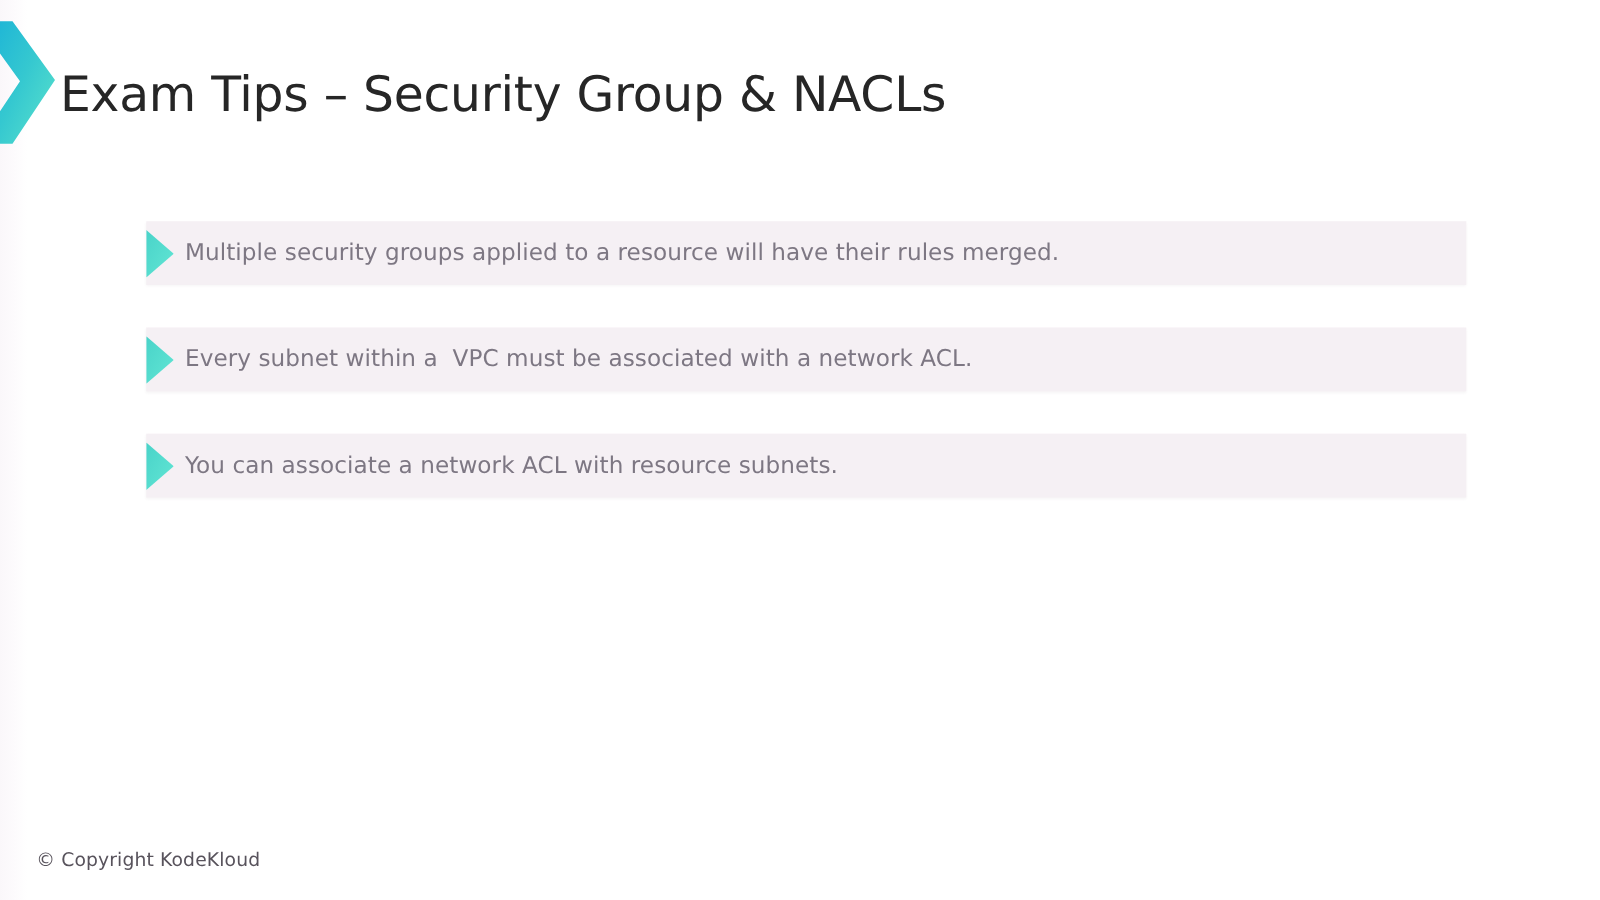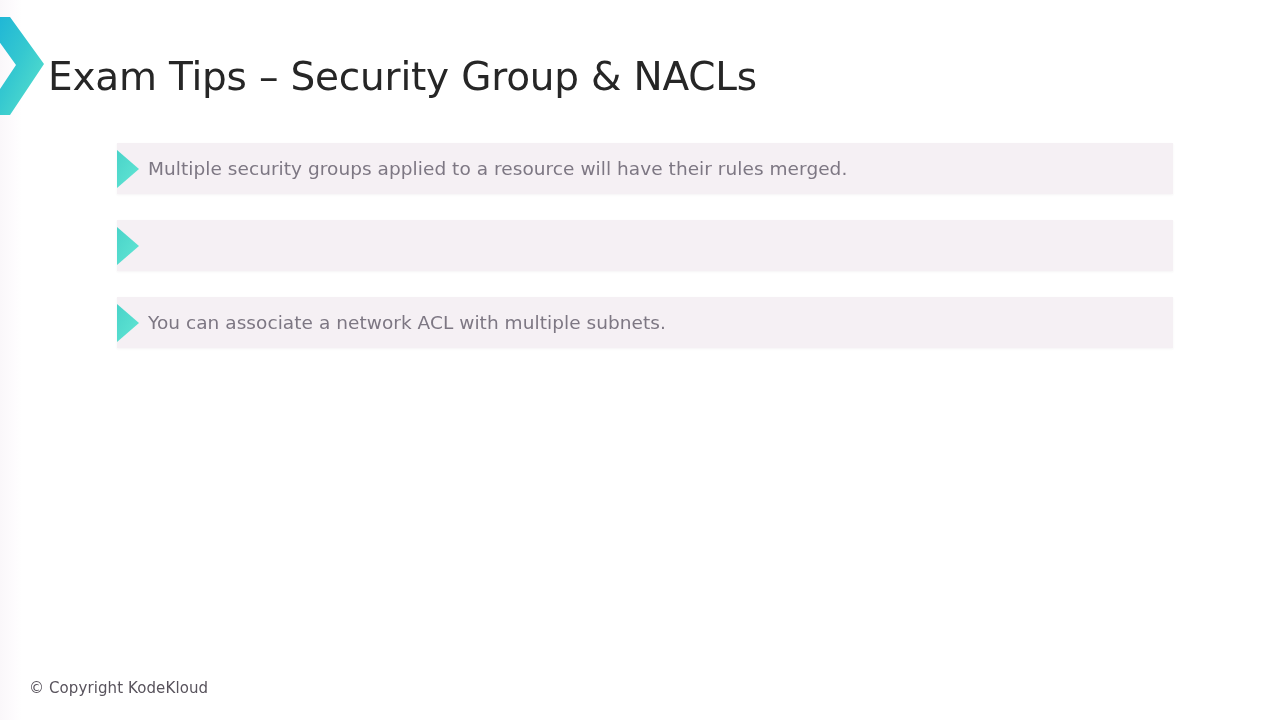--- a/index.html
+++ b/index.html
@@ -70,20 +70,21 @@
   }
 
   .bullet-row {
     position: relative;
     height: 51px;
     margin-bottom: 26px;
     background: #f5f0f4;
     display: flex;
     align-items: center;
     box-shadow: 0 1px 2px rgba(120, 100, 120, 0.07);
+    margin-top: 34px;
   }
   .bullet-row:last-child { margin-bottom: 0; }
 
   
   .bullet-marker {
     position: absolute;
     left: 0px;
     top: 7px;
     width: 22px;
     height: 38px;
@@ -155,35 +156,36 @@
         <svg width="22" height="38" viewBox="0 0 22 38" xmlns="http://www.w3.org/2000/svg">
           <defs>
             <linearGradient id="triGrad2" x1="0" y1="0" x2="1" y2="1">
               <stop offset="0%" stop-color="#49d3c9"></stop>
               <stop offset="100%" stop-color="#62e6d4"></stop>
             </linearGradient>
           </defs>
           <path d="M0 0 L22 19 L0 38 Z" fill="url(#triGrad2)"></path>
         </svg>
       </span>
+      <span class="bullet-text">Every subnet within a  VPC must be associated with a network ACL.</span>
     </div>
 
     <div class="bullet-row">
       <span class="bullet-marker">
         <svg width="22" height="38" viewBox="0 0 22 38" xmlns="http://www.w3.org/2000/svg">
           <defs>
             <linearGradient id="triGrad3" x1="0" y1="0" x2="1" y2="1">
               <stop offset="0%" stop-color="#49d3c9"></stop>
               <stop offset="100%" stop-color="#62e6d4"></stop>
             </linearGradient>
           </defs>
           <path d="M0 0 L22 19 L0 38 Z" fill="url(#triGrad3)"></path>
         </svg>
       </span>
-      <span class="bullet-text">You can associate a network ACL with multiple subnets.</span>
+      <span class="bullet-text">You can associate a network ACL with resource subnets.</span>
     </div>
 
 
   </div>
 
   <div class="footer">© Copyright KodeKloud</div>
 
 </div>
 
 </body></html>

